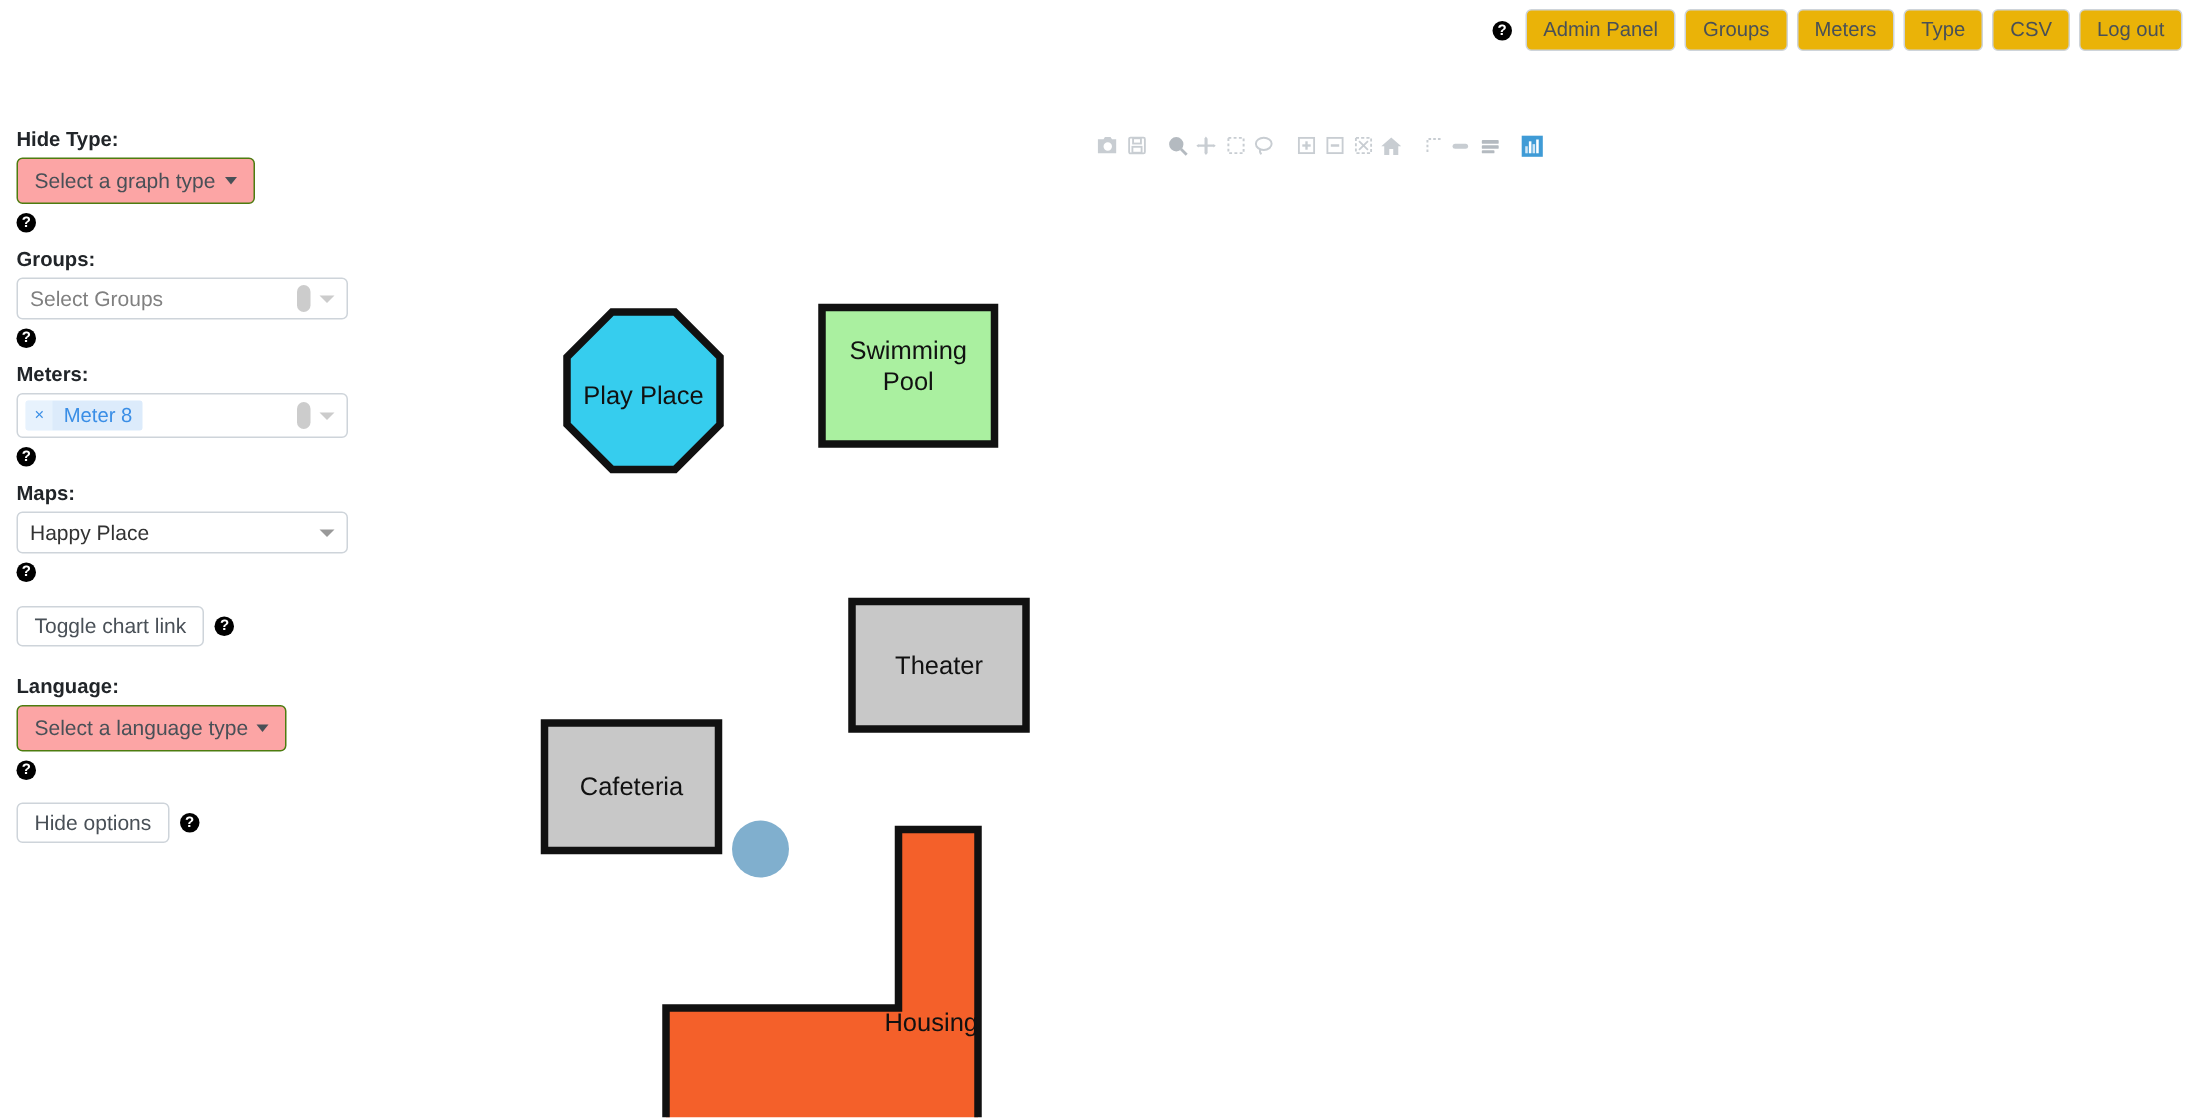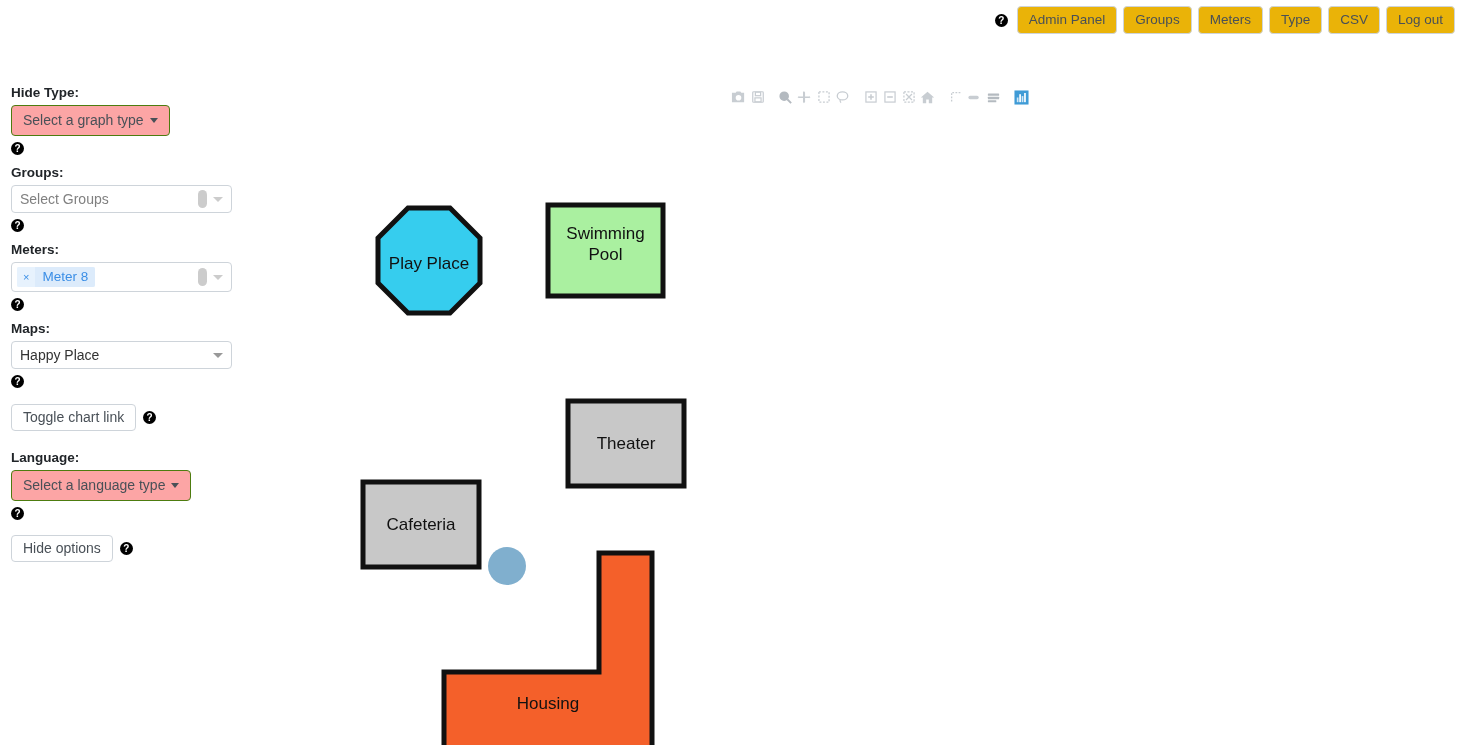--- a/index.html
+++ b/index.html
@@ -346,18 +346,18 @@
     </div>
     <div class="shape-label" style="left:548px; top:108px; width:115px;">
       <span>Swimming Pool</span>
     </div>
     <div class="shape-label" style="left:568px; top:318px; width:116px;">
       <span>Theater</span>
     </div>
     <div class="shape-label" style="left:363px; top:399px; width:116px;">
       <span>Cafeteria</span>
     </div>
-    <div class="shape-label" style="left:444px; top:578px; width:208px;">
+    <div class="shape-label" style="left:444px; top:556px; width:208px;text-align:right;">
       <span>Housing</span>
     </div>
   </div>
 
 </div>
 
 </body></html>

